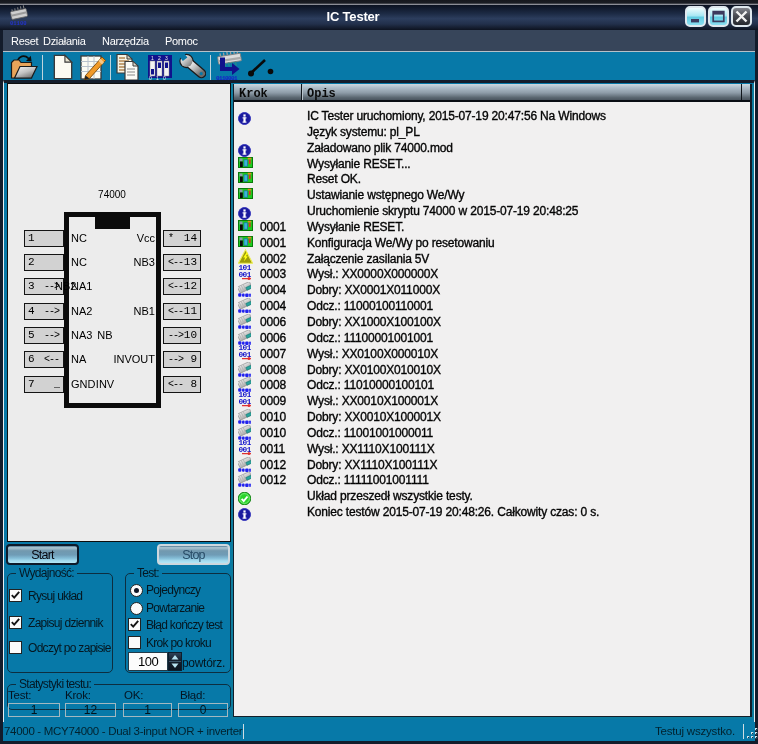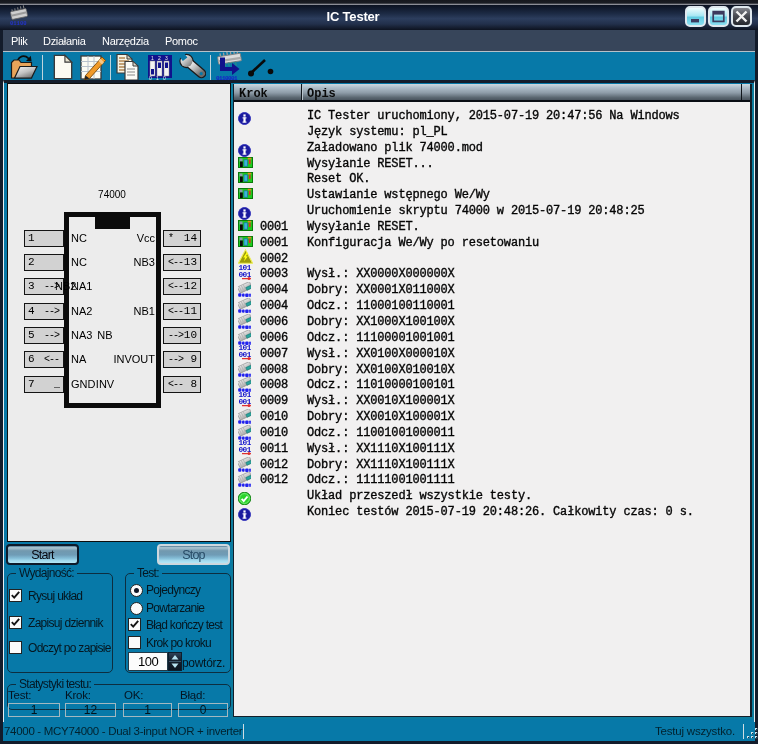--- a/index.html
+++ b/index.html
@@ -74,21 +74,21 @@
 .stval{border:1px solid #a3b8c0;box-sizing:border-box;height:14px;
  text-align:center;font-size:12px;color:#02131c;line-height:12px;}
 
 #loghead{left:234px;top:84px;width:516px;height:15.5px;
  background:linear-gradient(#cdd8e0,#b0c0cc 20%,#8e9ca8 55%,#5a6670 85%,#4a545e);
  font-family:"Liberation Mono",monospace;font-size:12px;font-weight:bold;
  color:#0a0a0a;line-height:15px;}
 #logheadline{left:234px;top:99.5px;width:516px;height:2.5px;background:#0a0e14;}
 #logbody{left:234px;top:102px;width:516px;height:614px;background:#f1f0f0;}
 #logrows{left:237px;top:108px;width:511px;}
-.r{position:relative;height:15.85px;font-family:Liberation Mono, monospace;
+.r{position:relative;height:15.85px;font-family:Liberation Sans, sans-serif;
  font-size:12px;font-weight:normal;letter-spacing:-0.2px;color:#050505;-webkit-text-stroke:0.35px #050505;}
 .r .i{position:absolute;left:1px;top:4px;width:13px;height:13px;}
 .r .ig{position:absolute;left:1px;top:1px;width:15px;height:11px;}
 .r .iw{position:absolute;left:1px;top:-2px;width:15px;height:15px;}
 .r .i2{position:absolute;left:1px;top:0;width:13px;height:16px;}
 .r .ib{position:absolute;left:1px;top:-2px;width:13px;height:16px;}
 .r .n{font-weight:normal;}
 .r .n{position:absolute;left:23px;top:1px;}
 .r .t{position:absolute;left:70px;top:1px;letter-spacing:-0.17px;}
 
@@ -187,21 +187,21 @@
       </svg></div>
   <div class="abs wbtn" id="bmax"><svg width="17" height="17" viewBox="0 0 17 17">
         <rect x="3.2" y="3.6" width="10.6" height="9.8" fill="none" stroke="#3c3a5e" stroke-width="1.7"></rect>
         <rect x="3.2" y="3.6" width="10.6" height="3" fill="#3c3a5e"></rect>
       </svg></div>
   <div class="abs wbtn" id="bclose"><svg width="17" height="17" viewBox="0 0 17 17">
         <path d="M3.5 3.5 L13.5 13.5 M13.5 3.5 L3.5 13.5" stroke="#f2f2f2" stroke-width="2.4"></path>
       </svg></div>
 </div>
 <div class="abs" id="menubar">
-  <span style="left:8px">Plik</span>
+  <span style="left:8px">Reset</span>
   <span style="left:40px">Działania</span>
   <span style="left:99px">Narzędzia</span>
   <span style="left:162px">Pomoc</span>
 </div>
 <div class="abs" id="toolbar">
   <div class="tsep" style="left:39px"></div>
   <div class="tsep" style="left:107px"></div>
   <div class="tsep" style="left:207px"></div>
   <svg class="abs" style="left:6px;top:-1px" width="29" height="30" viewBox="0 0 29 30">
     <defs>
@@ -522,20 +522,21 @@
         <use href="#ic-grn"></use>
       </svg>
       <b class="n">0001</b>
       <span class="t">Konfiguracja We/Wy po resetowaniu</span>
     </div>
 <div class="r">
       <svg class="iw" viewBox="0 0 15 15">
         <use href="#ic-warn"></use>
       </svg>
       <b class="n">0002</b>
+      <span class="t">Załączenie zasilania 5V</span>
     </div>
 <div class="r">
       <svg class="ib" viewBox="0 0 13 16">
         <use href="#ic-bin"></use>
       </svg>
       <b class="n">0003</b>
       <span class="t">Wysł.: XX0000X000000X</span>
     </div>
 <div class="r">
       <svg class="i2" viewBox="0 0 13 16">

